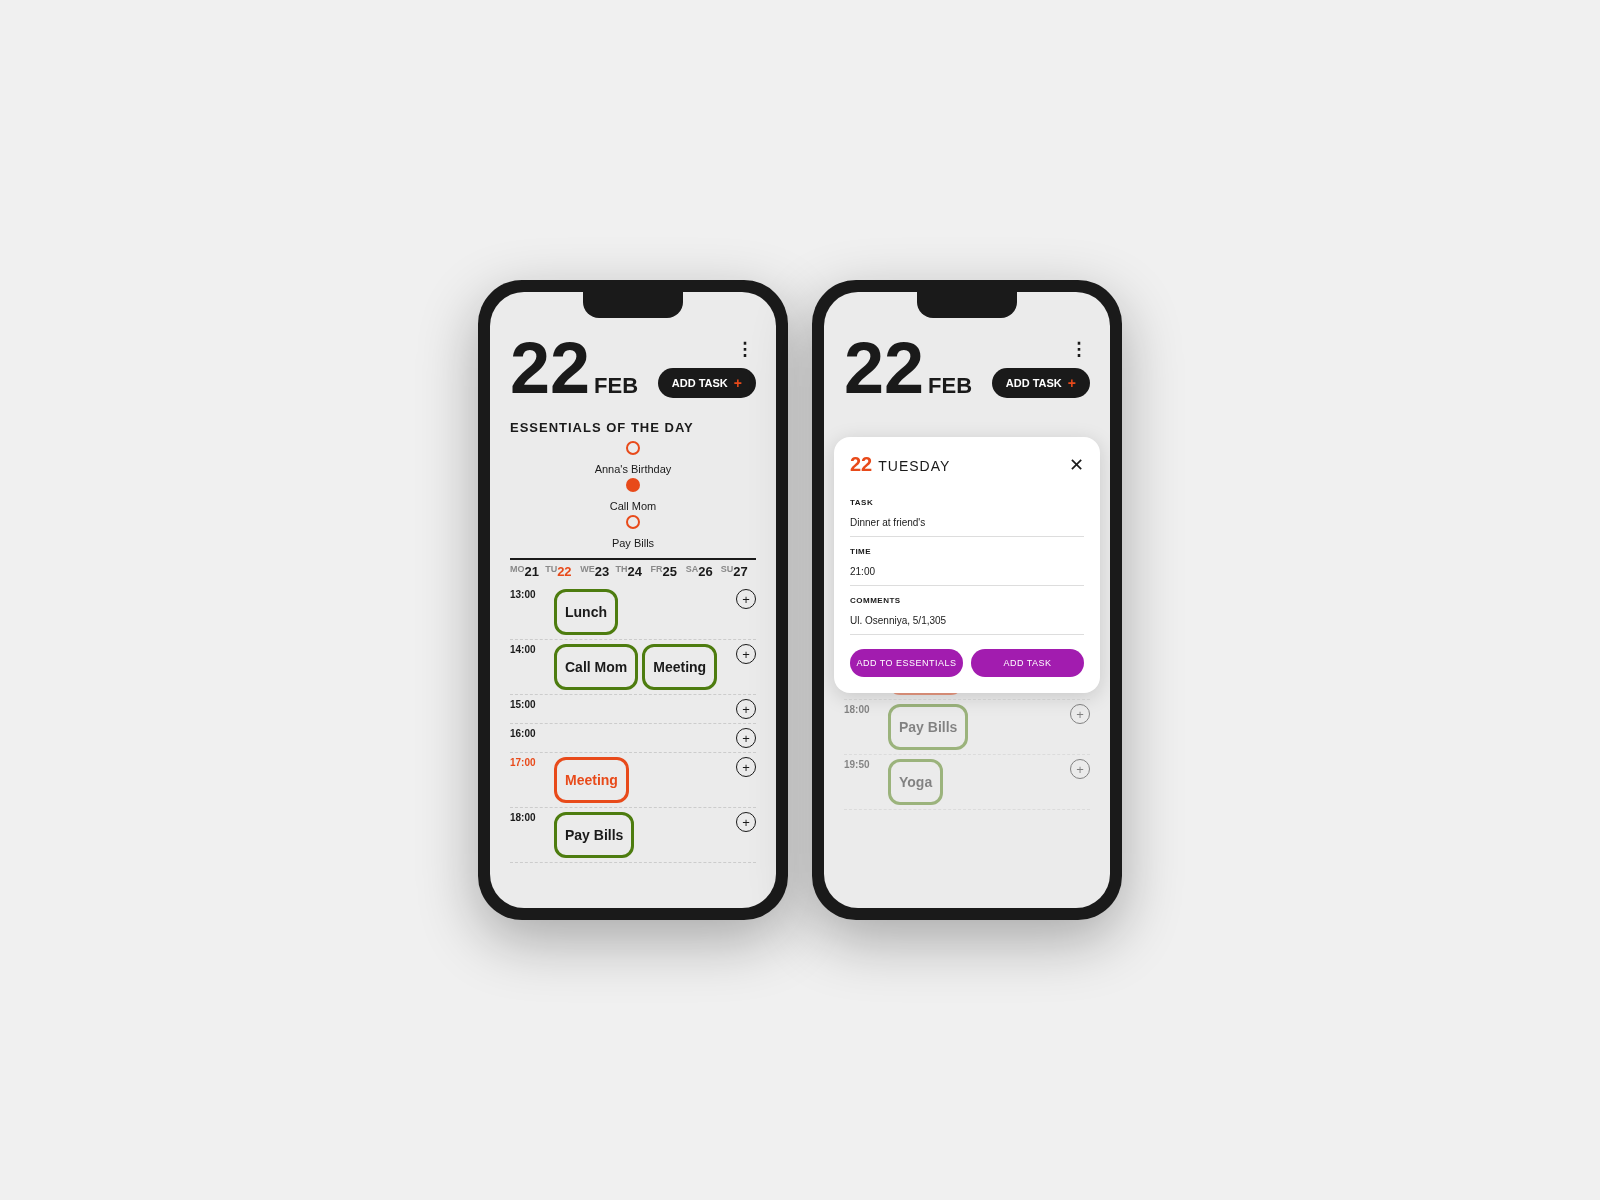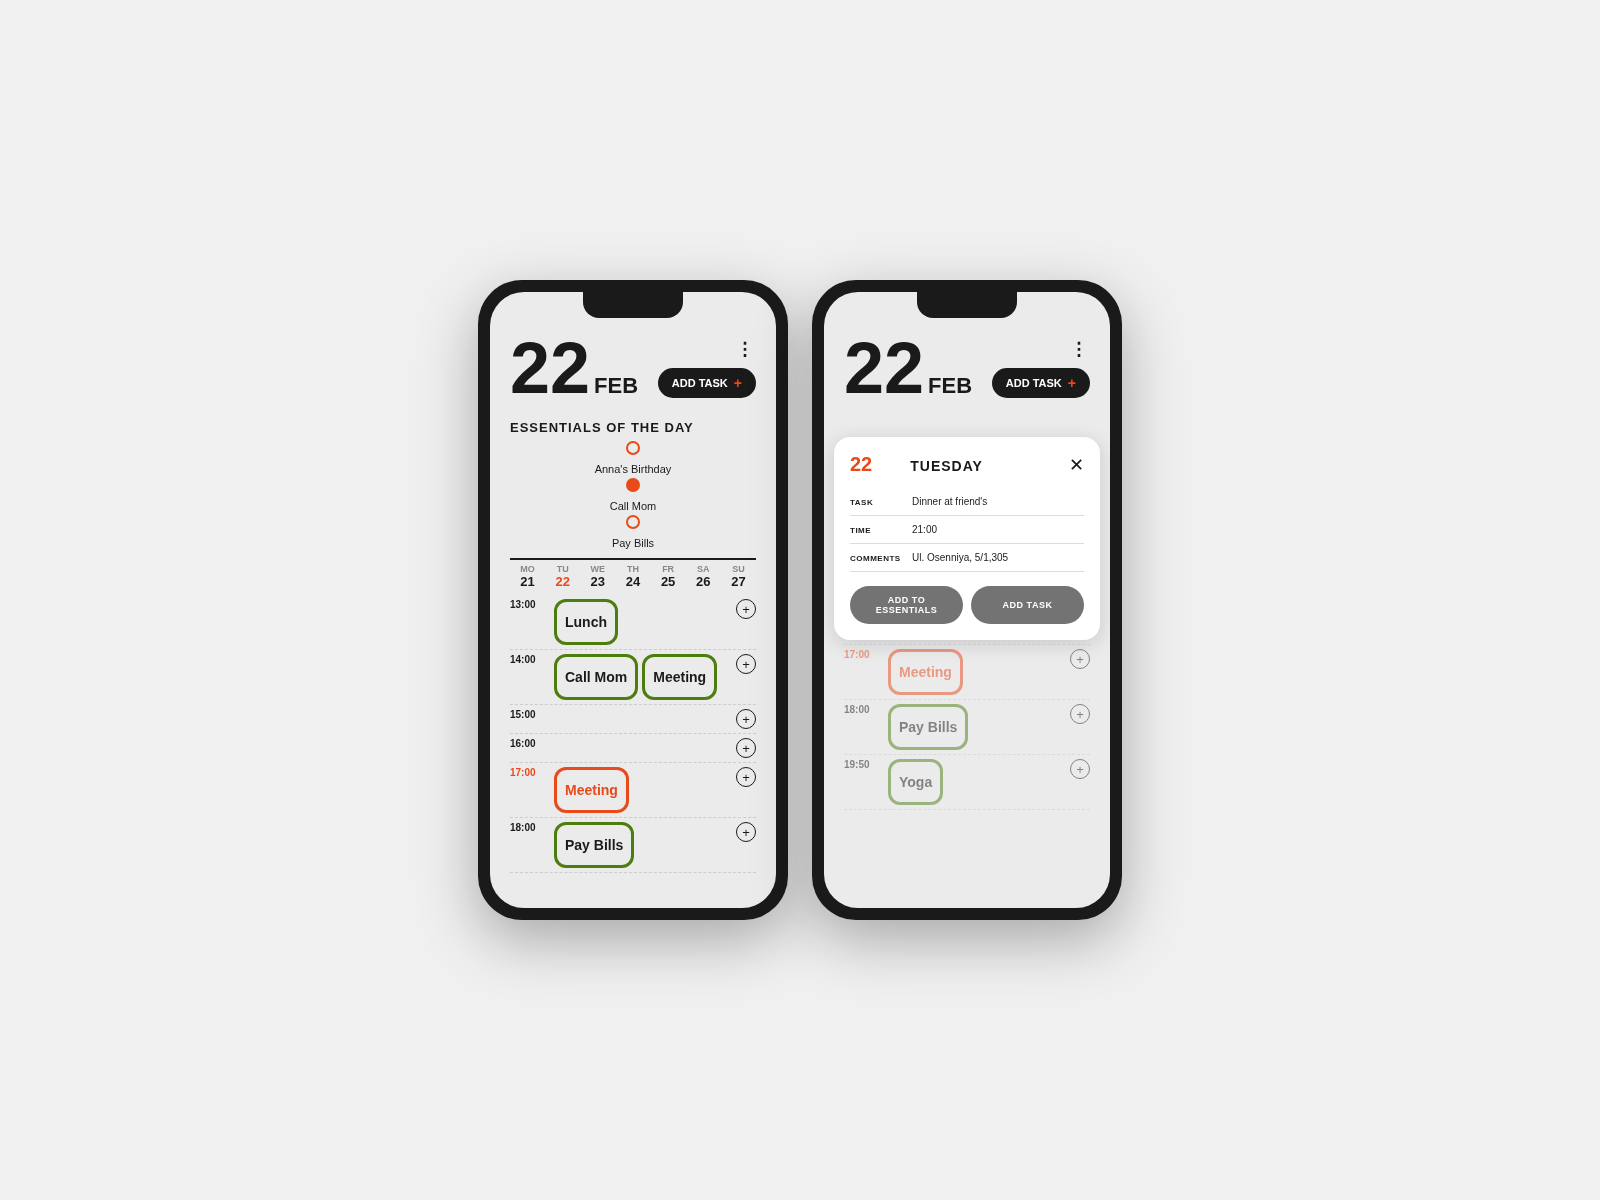--- a/index.html
+++ b/index.html
@@ -152,22 +152,22 @@
       background: #1a1a1a;
       margin: 6px 0 4px;
     }
     .week-row {
       display: flex;
       justify-content: space-between;
       margin-bottom: 6px;
     }
     .week-day {
       display: flex;
-      flex-direction: column;
-      align-items: center;
+      flex-direction: row;
+      align-items: flex-start;
       width: 36px;
     }
     .week-day-label {
       font-size: 9px;
       font-weight: 700;
       color: #888;
     }
     .week-day-num {
       font-size: 13px;
       font-weight: 700;
@@ -263,38 +263,38 @@
       gap: 6px;
     }
     .modal-day-num {
       font-size: 20px;
       font-weight: 900;
       color: #e84a1a;
       font-family: Arial Black, sans-serif;
     }
     .modal-day-name {
       font-size: 14px;
-      font-weight: 700;
+      font-weight: 400;
       color: #1a1a1a;
       font-family: Arial Black, sans-serif;
       letter-spacing: 1px;
-      margin-left: 32px;
     }
     .close-btn {
       font-size: 18px;
       color: #1a1a1a;
       cursor: pointer;
       font-weight: 400;
     }
     .modal-field {
       display: flex;
       align-items: flex-start;
       padding: 8px 0;
       border-bottom: 1px solid #ddd;
       gap: 10px;
+      flex-direction: column;
     }
     .field-label {
       font-size: 8px;
       font-weight: 700;
       color: #1a1a1a;
       width: 52px;
       letter-spacing: 0.5px;
       padding-top: 2px;
       flex-shrink: 0;
     }
@@ -303,27 +303,27 @@
       color: #1a1a1a;
       font-family: Liberation Sans, sans-serif;
     }
     .modal-actions {
       display: flex;
       gap: 8px;
       margin-top: 14px;
     }
     .modal-btn {
       flex: 1;
-      background: #737373;
+      background: #a21caf;
       color: white;
       border: none;
       border-radius: 20px;
       padding: 9px 6px;
       font-size: 9px;
-      font-weight: 700;
+      font-weight: 400;
       cursor: pointer;
       letter-spacing: 0.5px;
     }
   </style>
 </head>
 <body>
 
 <div class="phone-wrapper">
 
   <div class="phone">

